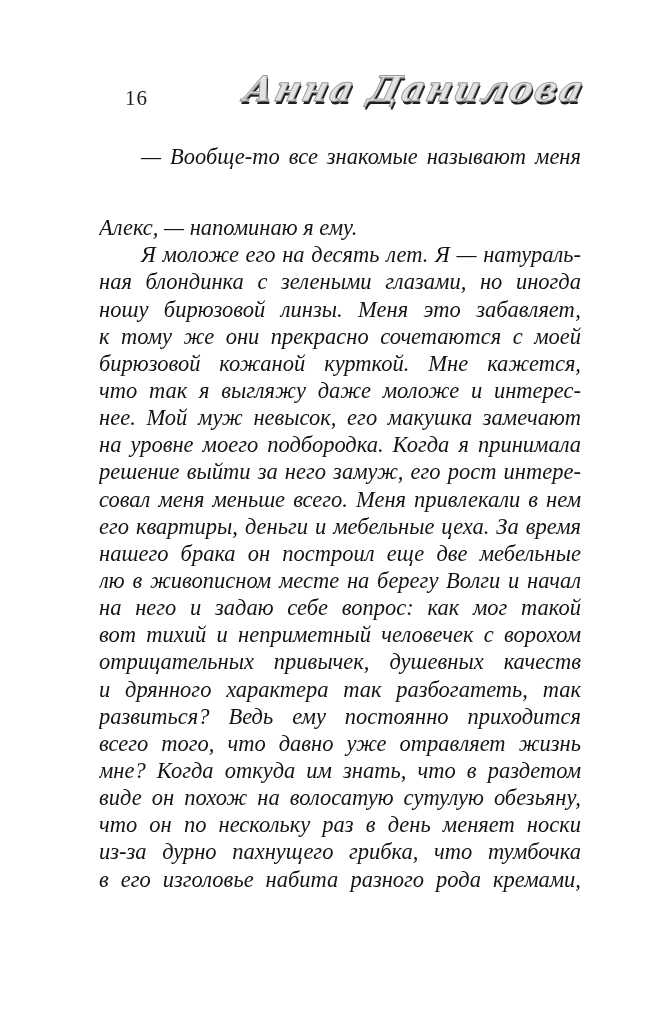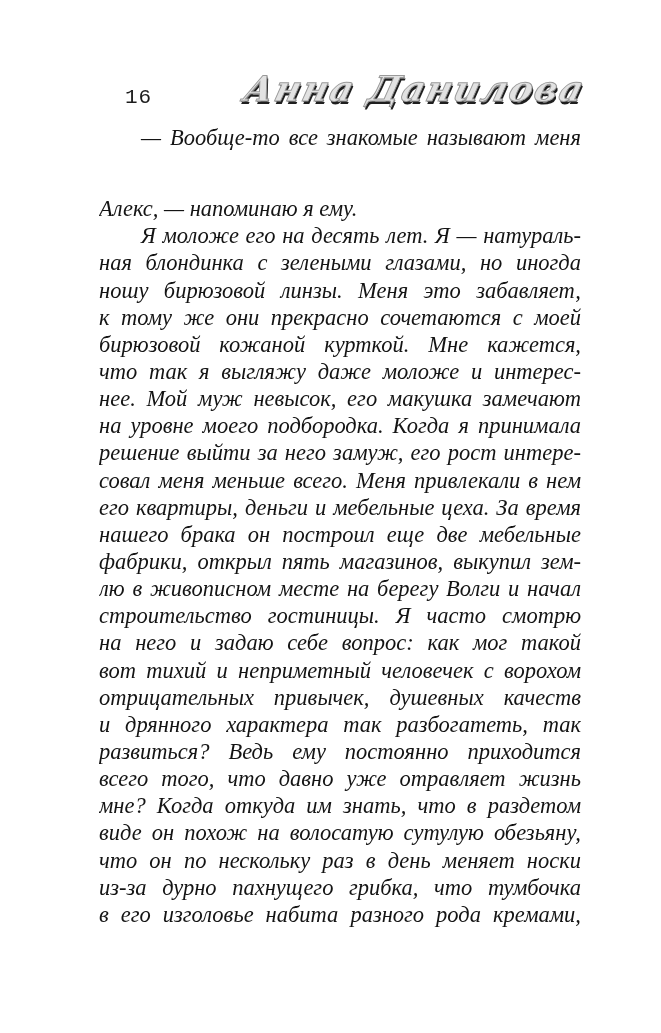--- a/index.html
+++ b/index.html
@@ -10,21 +10,21 @@
     overflow: hidden;
     font-family: "Liberation Serif", serif;
   }
   .page {
     position: absolute; inset: 0;
     background: #ffffff;
   }
   .page-number {
     position: absolute;
     left: 125px; top: 86px;
-    font-family: Liberation Mono, monospace;
+    font-family: Liberation Serif, serif;
     font-size: 21px;
     color: #1c1c1c;
     letter-spacing: 1px;
   }
   .author-signature {
     position: absolute;
     top: 68px;
     right: 76px;
     font-family: "DejaVu Serif", serif;
     font-style: italic;
@@ -32,21 +32,21 @@
     font-size: 35px;
     letter-spacing: 2px;
     transform: skewX(-14deg);
     color: #e2e2e2;
     -webkit-text-stroke: 1px #9a9a9a;
     text-shadow: 2px 3px 0 #1e1e1e, 1px 1px 0 #777777;
     white-space: nowrap;
   }
   .body-text {
     position: absolute;
-    left: 99px; top: 124px;
+    left: 99px; top: 143px;
     width: 482px;
     font-family: "Liberation Serif", serif;
     font-style: italic;
     font-size: 22.5px;
     line-height: 27.15px;
     color: #141414;
   }
   .line {
     text-align: justify;
     text-align-last: justify;
@@ -74,23 +74,21 @@
     <div class="line">ношу бирюзовой линзы. Меня это забавляет,</div>
     <div class="line">к тому же они прекрасно сочетаются с моей</div>
     <div class="line">бирюзовой кожаной курткой. Мне кажется,</div>
     <div class="line">что так я выгляжу даже моложе и интерес-</div>
     <div class="line">нее. Мой муж невысок, его макушка замечают</div>
     <div class="line">на уровне моего подбородка. Когда я принимала</div>
     <div class="line">решение выйти за него замуж, его рост интере-</div>
     <div class="line">совал меня меньше всего. Меня привлекали в нем</div>
     <div class="line">его квартиры, деньги и мебельные цеха. За время</div>
     <div class="line">нашего брака он построил еще две мебельные</div>
-    <div class="line">фабрики, открыл пять магазинов, выкупил зем-</div>
     <div class="line">лю в живописном месте на берегу Волги и начал</div>
-    <div class="line">строительство гостиницы. Я часто смотрю</div>
     <div class="line">на него и задаю себе вопрос: как мог такой</div>
     <div class="line">вот тихий и неприметный человечек с ворохом</div>
     <div class="line">отрицательных привычек, душевных качеств</div>
     <div class="line">и дрянного характера так разбогатеть, так</div>
     <div class="line">развиться? Ведь ему постоянно приходится</div>
     <div class="line">всего того, что давно уже отравляет жизнь</div>
     <div class="line">мне? Когда откуда им знать, что в раздетом</div>
     <div class="line">виде он похож на волосатую сутулую обезьяну,</div>
     <div class="line">что он по нескольку раз в день меняет носки</div>
     <div class="line">из-за дурно пахнущего грибка, что тумбочка</div>

